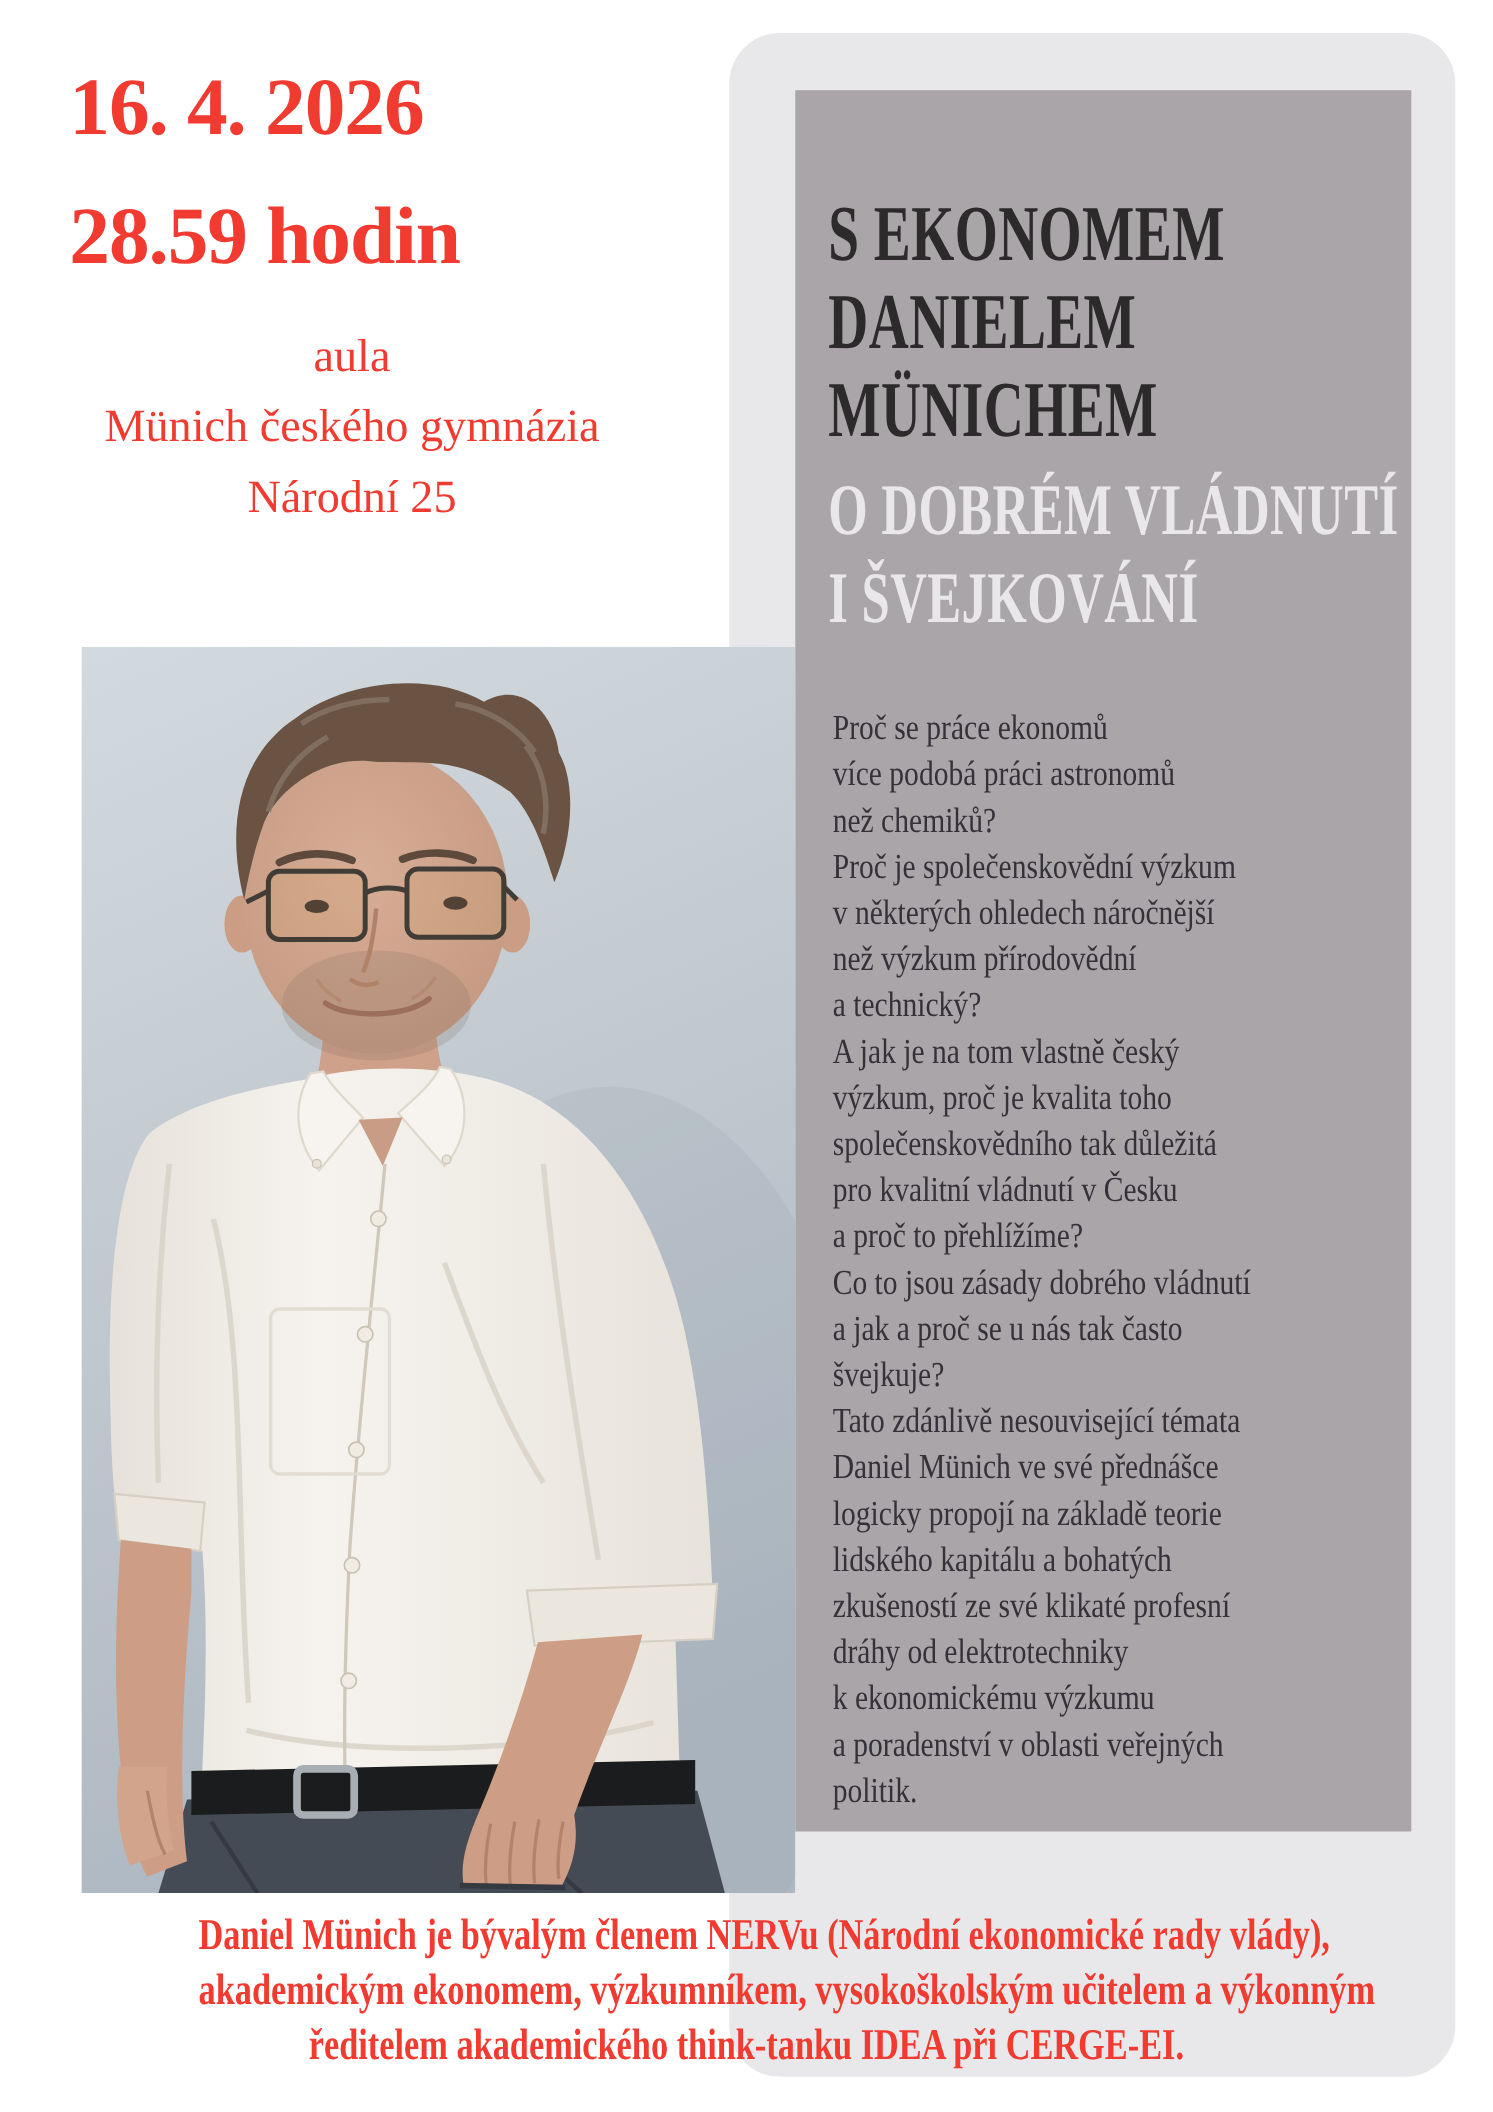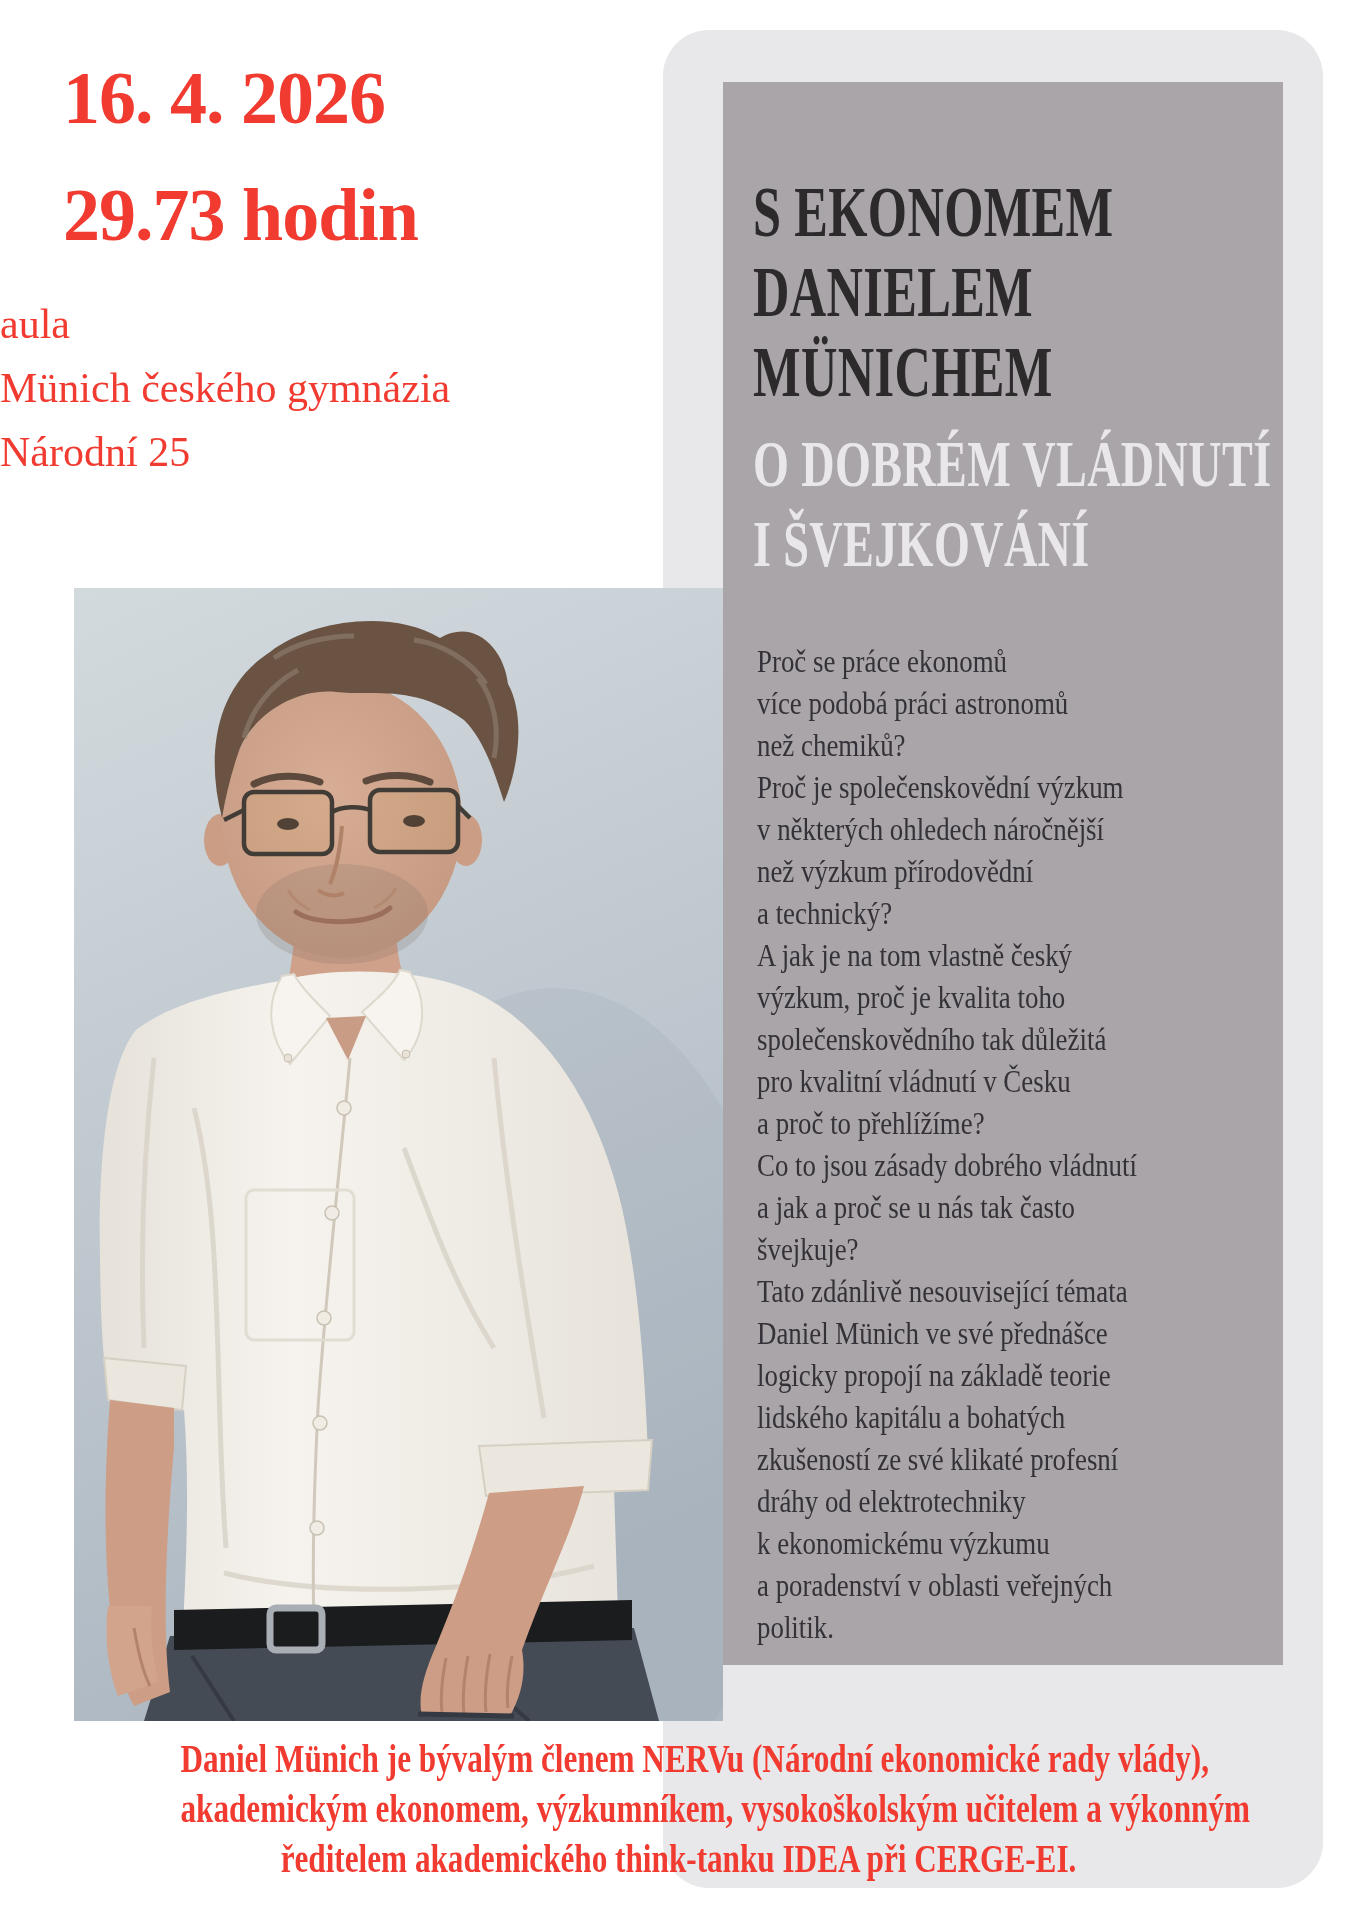--- a/index.html
+++ b/index.html
@@ -9,21 +9,21 @@
 
   
   .panel-light{left:663px;top:30px;width:660px;height:1858px;background:#e8e7e9;border-radius:46px;}
   .panel-dark{left:723px;top:82px;width:560px;height:1583px;background:#a9a5a8;}
 
   
   .date-block{left:63px;top:40px;color:#f13a30;font-weight:bold;font-size:74px;line-height:117px;
               letter-spacing:-1px;white-space:nowrap;}
 
   
-  .venue-block{left:0px;top:292px;width:640px;text-align:left;color:#f13a30;
+  .venue-block{left:0px;top:292px;width:640px;text-align:center;color:#f13a30;
                font-size:42px;line-height:64px;font-weight:normal;}
 
   
   .title-block{left:753px;top:172px;color:#2d2a2c;font-weight:bold;font-size:72px;line-height:80px;
                transform:scaleX(0.70);transform-origin:left top;white-space:nowrap;letter-spacing:0.5px;}
   .subtitle-block{left:753px;top:424px;color:#e9e7e9;font-weight:bold;font-size:66px;line-height:80px;
                transform:scaleX(0.70);transform-origin:left top;white-space:nowrap;letter-spacing:0.5px;}
 
   
   .body-block{left:757px;top:640px;color:#343138;font-size:32px;line-height:42px;font-weight:normal;
@@ -41,21 +41,21 @@
 </head>
 <body>
 
 <div class="page">
 
   <div class="abs panel-light"></div>
   <div class="abs panel-dark"></div>
 
   <div class="abs date-block">
     <div>16. 4. 2026</div>
-    <div>29.73 hodin</div>
+    <div>28.59 hodin</div>
   </div>
 
   <div class="abs venue-block">
       <div>aula</div>
       <div>Münich českého gymnázia</div>
       <div>Národní 25</div>
     </div>
 
   <div class="abs title-block">
       <div>S EKONOMEM</div>

